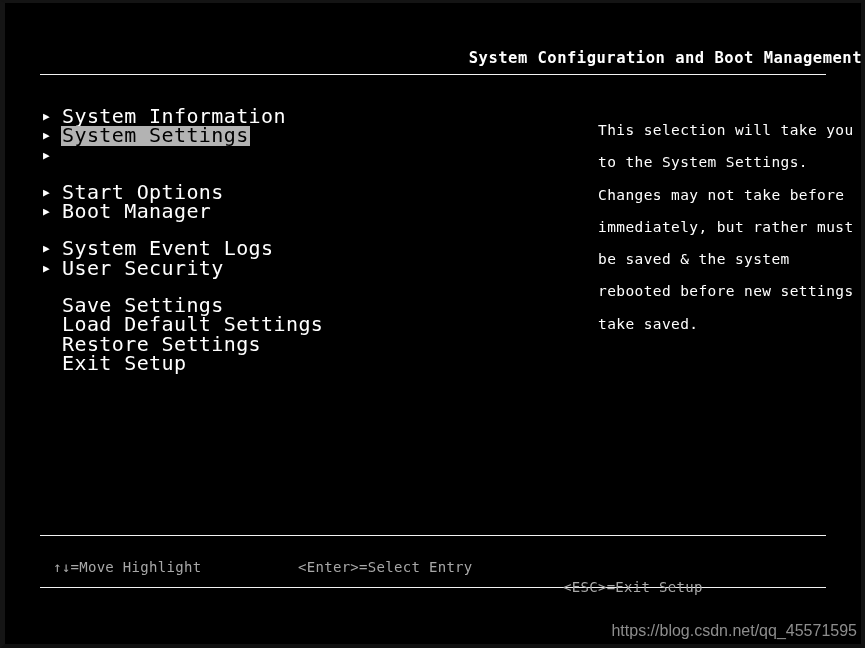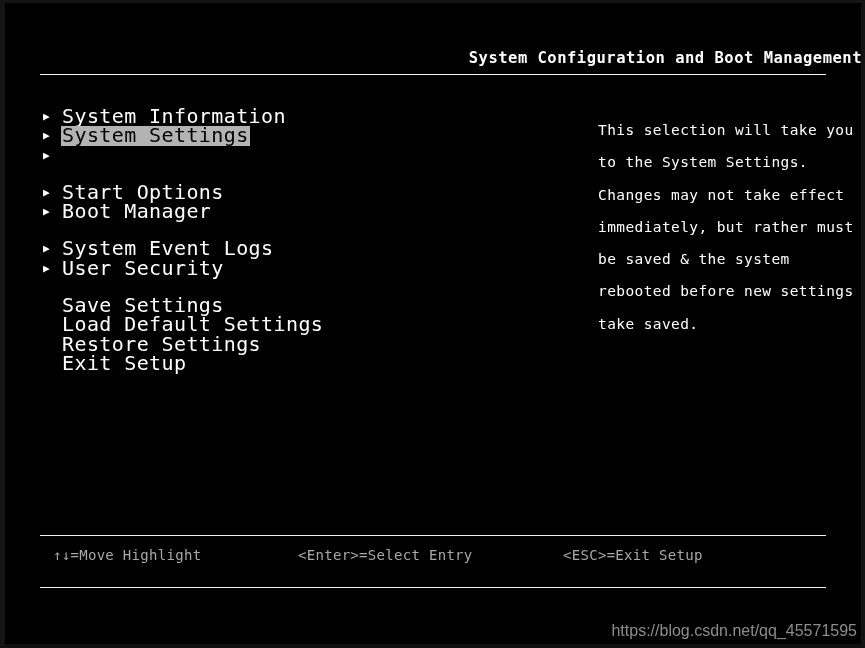--- a/index.html
+++ b/index.html
@@ -113,36 +113,36 @@
     line-height: 19.3px;
     letter-spacing: 0.4px;
     white-space: pre;
     margin-top: 13px;
   }
 
   
   .footer {
     position: absolute;
     left: 0;
-    top: 542px;
+    top: 554px;
     width: 857px;
     height: 24px;
   }
   .hint {
     position: absolute;
     top: 0;
     color: #a8a8a8;
     font-size: 14px;
     line-height: 20px;
     letter-spacing: 0.3px;
     white-space: pre;
   }
   .hint.h0 { left: 48px;  }
   .hint.h1 { left: 293px; }
-  .hint.h2 { left: 558px; }
+  .hint.h2 { left: 558px; margin-top: 20px; }
 
   
   .watermark {
     position: absolute;
     right: 4px;
     top: 618px;
     color: #9a9a9a;
     font-family: "Liberation Sans", "DejaVu Sans", sans-serif;
     font-size: 16px;
     line-height: 20px;
@@ -178,21 +178,21 @@
         <div class="menu-row spacer"></div>
         <div class="menu-row plain"><span class="menu-label">Save Settings</span></div>
         <div class="menu-row plain"><span class="menu-label">Load Default Settings</span></div>
         <div class="menu-row plain"><span class="menu-label">Restore Settings</span></div>
         <div class="menu-row plain"><span class="menu-label">Exit Setup</span></div>
       </div>
 
     <div class="help" id="help-panel">
         <div class="help-line">This selection will take you</div>
         <div class="help-line">to the System Settings.</div>
-        <div class="help-line">Changes may not take effect</div>
+        <div class="help-line">Changes may not take before</div>
         <div class="help-line">immediately, but rather must</div>
         <div class="help-line">be saved &amp; the system</div>
         <div class="help-line">rebooted before new settings</div>
         <div class="help-line">take saved.</div>
       </div>
 
     <div class="footer" id="footer-hints">
         <div class="hint h0">↑↓=Move Highlight</div>
         <div class="hint h1">&lt;Enter&gt;=Select Entry</div>
         <div class="hint h2">&lt;ESC&gt;=Exit Setup</div>

